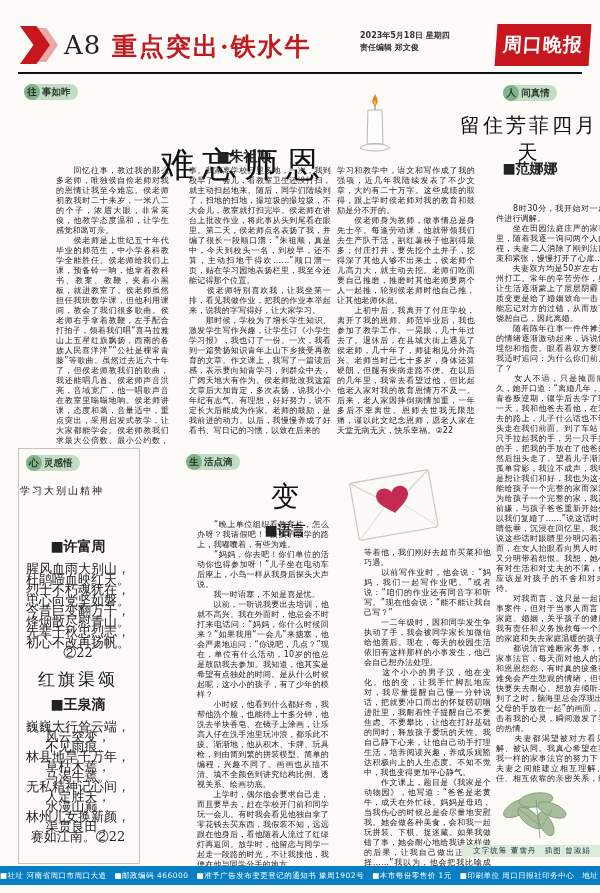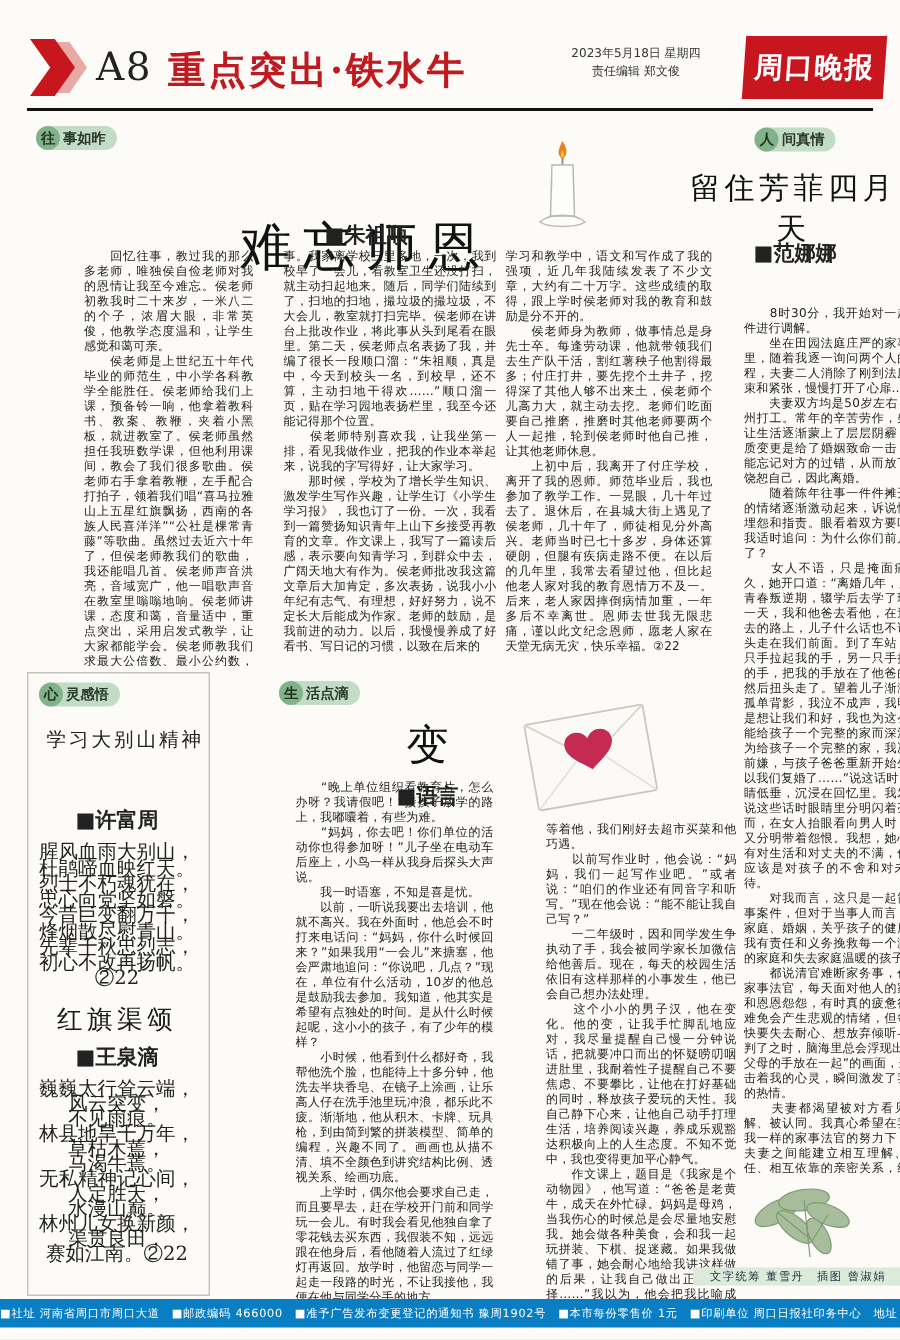--- a/index.html
+++ b/index.html
@@ -1,38 +1,38 @@
 <!DOCTYPE html>
 <html><head>
 <meta charset="utf-8">
 <style>
   html,body{margin:0;padding:0;background:#e8e6e0;}
   #page{position:relative;width:600px;height:893px;background:#fcfbf7;margin:0 auto;
         font-family:"DejaVu Sans",sans-serif;color:#1a1a1a;overflow:hidden;}
   .abs{position:absolute;}
   #edition{font-family:"DejaVu Serif",serif;font-size:26px;color:#222;letter-spacing:1px;}
   #section-title{font-family:"DejaVu Serif",serif;font-weight:bold;font-size:25px;color:#c01920;letter-spacing:2px;}
-  #dateblock{text-align:center;font-size:8px;line-height:12px;color:#333;font-weight:normal;}
+  #dateblock{text-align:left;font-size:8px;line-height:12px;color:#333;font-weight:bold;}
   #masthead{background:#c8161e;color:#fff;width:94px;height:42px;display:flex;align-items:center;justify-content:center;
             font-family:"DejaVu Serif",serif;font-weight:bold;font-size:19px;letter-spacing:1px;transform:skewX(-4deg);}
   #header-rule{position:absolute;left:18px;right:18px;top:72px;height:2px;background:#111;}
 
   
   .pill{display:inline-flex;align-items:center;height:16px;background:#c3dcc6;border-radius:9px;
         padding-right:7px;font-size:9.5px;font-weight:bold;color:#2c3a2e;white-space:nowrap;}
   .pill .head{display:inline-flex;align-items:center;justify-content:center;width:16px;height:16px;margin-right:2px;
         background:#82b28c;border-radius:50%;color:#20351f;}
 
   
   .kai{font-family:"DejaVu Serif",serif;font-weight:normal;}
   #t-main{font-size:34px;letter-spacing:8px;text-align:center;color:#111;margin-top:48px;}
   #t-right{font-size:20px;letter-spacing:3px;text-align:center;color:#111;}
   #t-change{font-size:28px;text-align:center;color:#111;}
   .byline{font-size:14px;text-align:center;color:#222;font-weight:bold;}
-  .s-title{font-size:13px;text-align:right;letter-spacing:2px;color:#222;}
+  .s-title{font-size:10px;text-align:left;letter-spacing:2px;color:#222;}
 
   
   .body-col{font-size:8px;line-height:10px;text-align:justify;white-space:pre-line;overflow:hidden;color:#222;
             letter-spacing:0.2px;margin-left:34px;}
   .poem{font-family:"DejaVu Serif",serif;font-size:13px;line-height:10.5px;color:#222;text-align:center;white-space:pre-line;font-weight:normal;}
   #sidebar-box{border:1px solid #c6c5bd;}
   .caption{font-size:7.5px;text-align:center;color:#234;background:#dcead9;padding:1px 2px;letter-spacing:1px;}
 
   
   #footer-bar{position:absolute;left:0;right:0;top:866px;height:19px;background:#0a7ec2;color:#fff;

